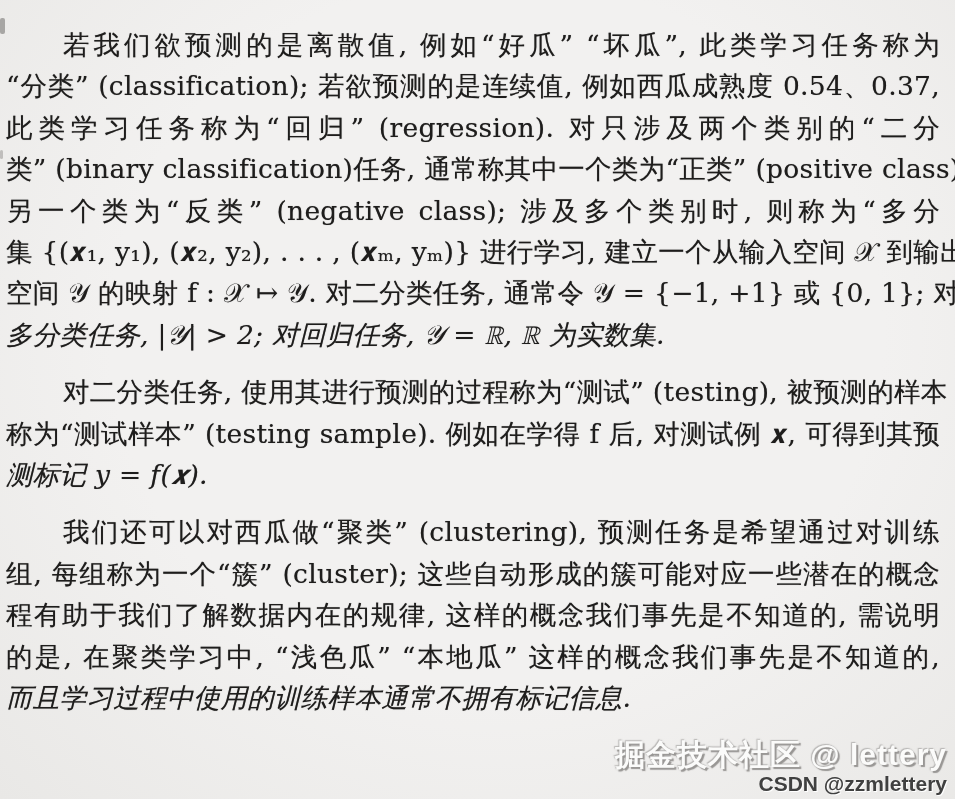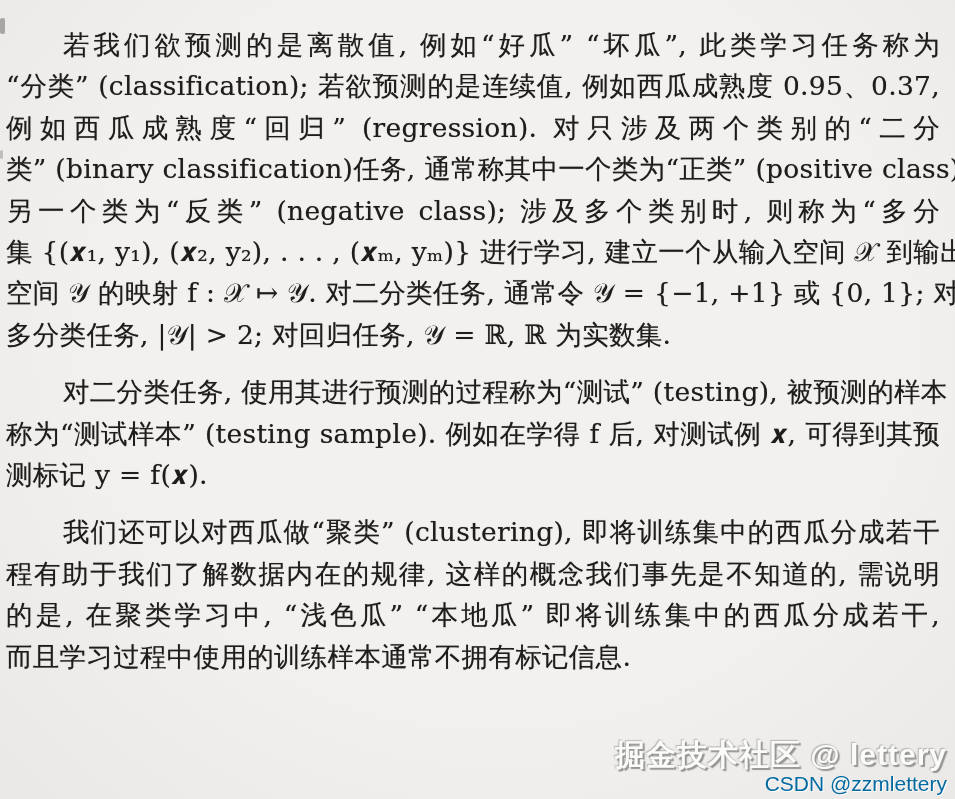--- a/index.html
+++ b/index.html
@@ -20,79 +20,81 @@
   .para { margin: 4px 0 16px 0; }
   .line {
     font-size: 26.5px;
     line-height: 41.4px;
     letter-spacing: 0.3px;
     white-space: nowrap;
     text-align: justify;
     text-align-last: justify;
     text-shadow: 0 0 0.7px rgba(25,25,25,0.55);
   }
-  .line.last { text-align: left; text-align-last: left; }
+  .line.last { text-align: left; text-align-last: left; font-style: italic; }
   .line.indent { text-indent: 57px; }
   .hl { padding: 1px 0; }
   .watermark {
     position: absolute;
     right: 8px; bottom: 2px;
     text-align: right;
     font-family: "Liberation Sans", "DejaVu Sans", sans-serif;
     pointer-events: none;
   }
   .wm-primary {
     font-size: 30px;
     font-weight: bold;
     letter-spacing: 1px;
     color: #fbfbfa;
     text-shadow: 2px 2px 1px #989694, -1px -1px 1px rgba(150,148,146,0.55), 0 0 2px rgba(140,140,140,0.4);
     line-height: 36px;
   }
   .wm-secondary {
     font-size: 21px;
-    color: #0369a1;
+    color: #404040;
     text-shadow: 1px 1px 0 #ffffff;
     line-height: 26px;
     margin-top: -2px;
+    font-weight: bold;
   }
   .speck {
     position: absolute;
     background: #55534f;
     border-radius: 2px;
   }
   .speck-1 { left: 0; top: 18px; width: 5px; height: 16px; opacity: 0.45; }
   .speck-2 { left: 0; top: 150px; width: 3px; height: 9px; opacity: 0.30; }
 </style>
 </head>
 <body>
 
 <div class="speck speck-1"></div>
 <div class="speck speck-2"></div>
 
 <div class="text-column" style="color: rgb(30, 29, 28);">
     <div class="para">
       <div class="line indent"><span>若我们欲预测的是离散值, 例如“好瓜” “坏瓜”, 此类学习任务称为</span></div>
-      <div class="line"><span>“分类” (classification); 若欲预测的是连续值, 例如西瓜成熟度 0.95、0.37,</span></div>
-      <div class="line"><span>例如西瓜成熟度“回归” (regression).  对只涉及两个类别的“二分</span></div>
+      <div class="line"><span>“分类” (classification); 若欲预测的是连续值, 例如西瓜成熟度 0.54、0.37,</span></div>
+      <div class="line"><span>此类学习任务称为“回归” (regression).  对只涉及两个类别的“二分</span></div>
       <div class="line"><span>类” (binary classification)任务, 通常称其中一个类为“正类” (positive class),</span></div>
       <div class="line"><span>另一个类为“反类” (negative class); 涉及多个类别时, 则称为“多分</span></div>
       <div class="line"><span>集 {(𝒙₁, y₁), (𝒙₂, y₂), . . . , (𝒙ₘ, yₘ)} 进行学习, 建立一个从输入空间 𝒳 到输出</span></div>
       <div class="line"><span>空间 𝒴 的映射 f : 𝒳 ↦ 𝒴. 对二分类任务, 通常令 𝒴 = {−1, +1} 或 {0, 1}; 对</span></div>
       <div class="line last"><span>多分类任务, |𝒴| &gt; 2; 对回归任务, 𝒴 = ℝ, ℝ 为实数集.</span></div>
     </div>
     <div class="para">
       <div class="line indent"><span>对二分类任务, 使用其进行预测的过程称为“测试” (testing), 被预测的样本</span></div>
       <div class="line"><span>称为“测试样本” (testing sample). 例如在学得 f 后, 对测试例 𝒙, 可得到其预</span></div>
       <div class="line last"><span>测标记 y = f(𝒙).</span></div>
     </div>
     <div class="para">
-      <div class="line indent"><span>我们还可以对西瓜做“聚类” (clustering), 即将训练集中的西瓜分成若干</span></div>
+      <div class="line indent"><span>我们还可以对西瓜做“聚类” (clustering), 预测任务是希望通过对训练</span></div>
+      <div class="line"><span>组, 每组称为一个“簇” (cluster); 这些自动形成的簇可能对应一些潜在的概念</span></div>
       <div class="line"><span>程有助于我们了解数据内在的规律, 这样的概念我们事先是不知道的, 需说明</span></div>
-      <div class="line"><span>的是, 在聚类学习中, “浅色瓜” “本地瓜” 即将训练集中的西瓜分成若干,</span></div>
+      <div class="line"><span>的是, 在聚类学习中, “浅色瓜” “本地瓜” 这样的概念我们事先是不知道的,</span></div>
       <div class="line last"><span>而且学习过程中使用的训练样本通常不拥有标记信息.</span></div>
     </div>
   </div>
 
 <div class="watermark">
   <div class="wm-primary">掘金技术社区 @ lettery</div>
   <div class="wm-secondary">CSDN @zzmlettery</div>
 </div>
 
 </body></html>

